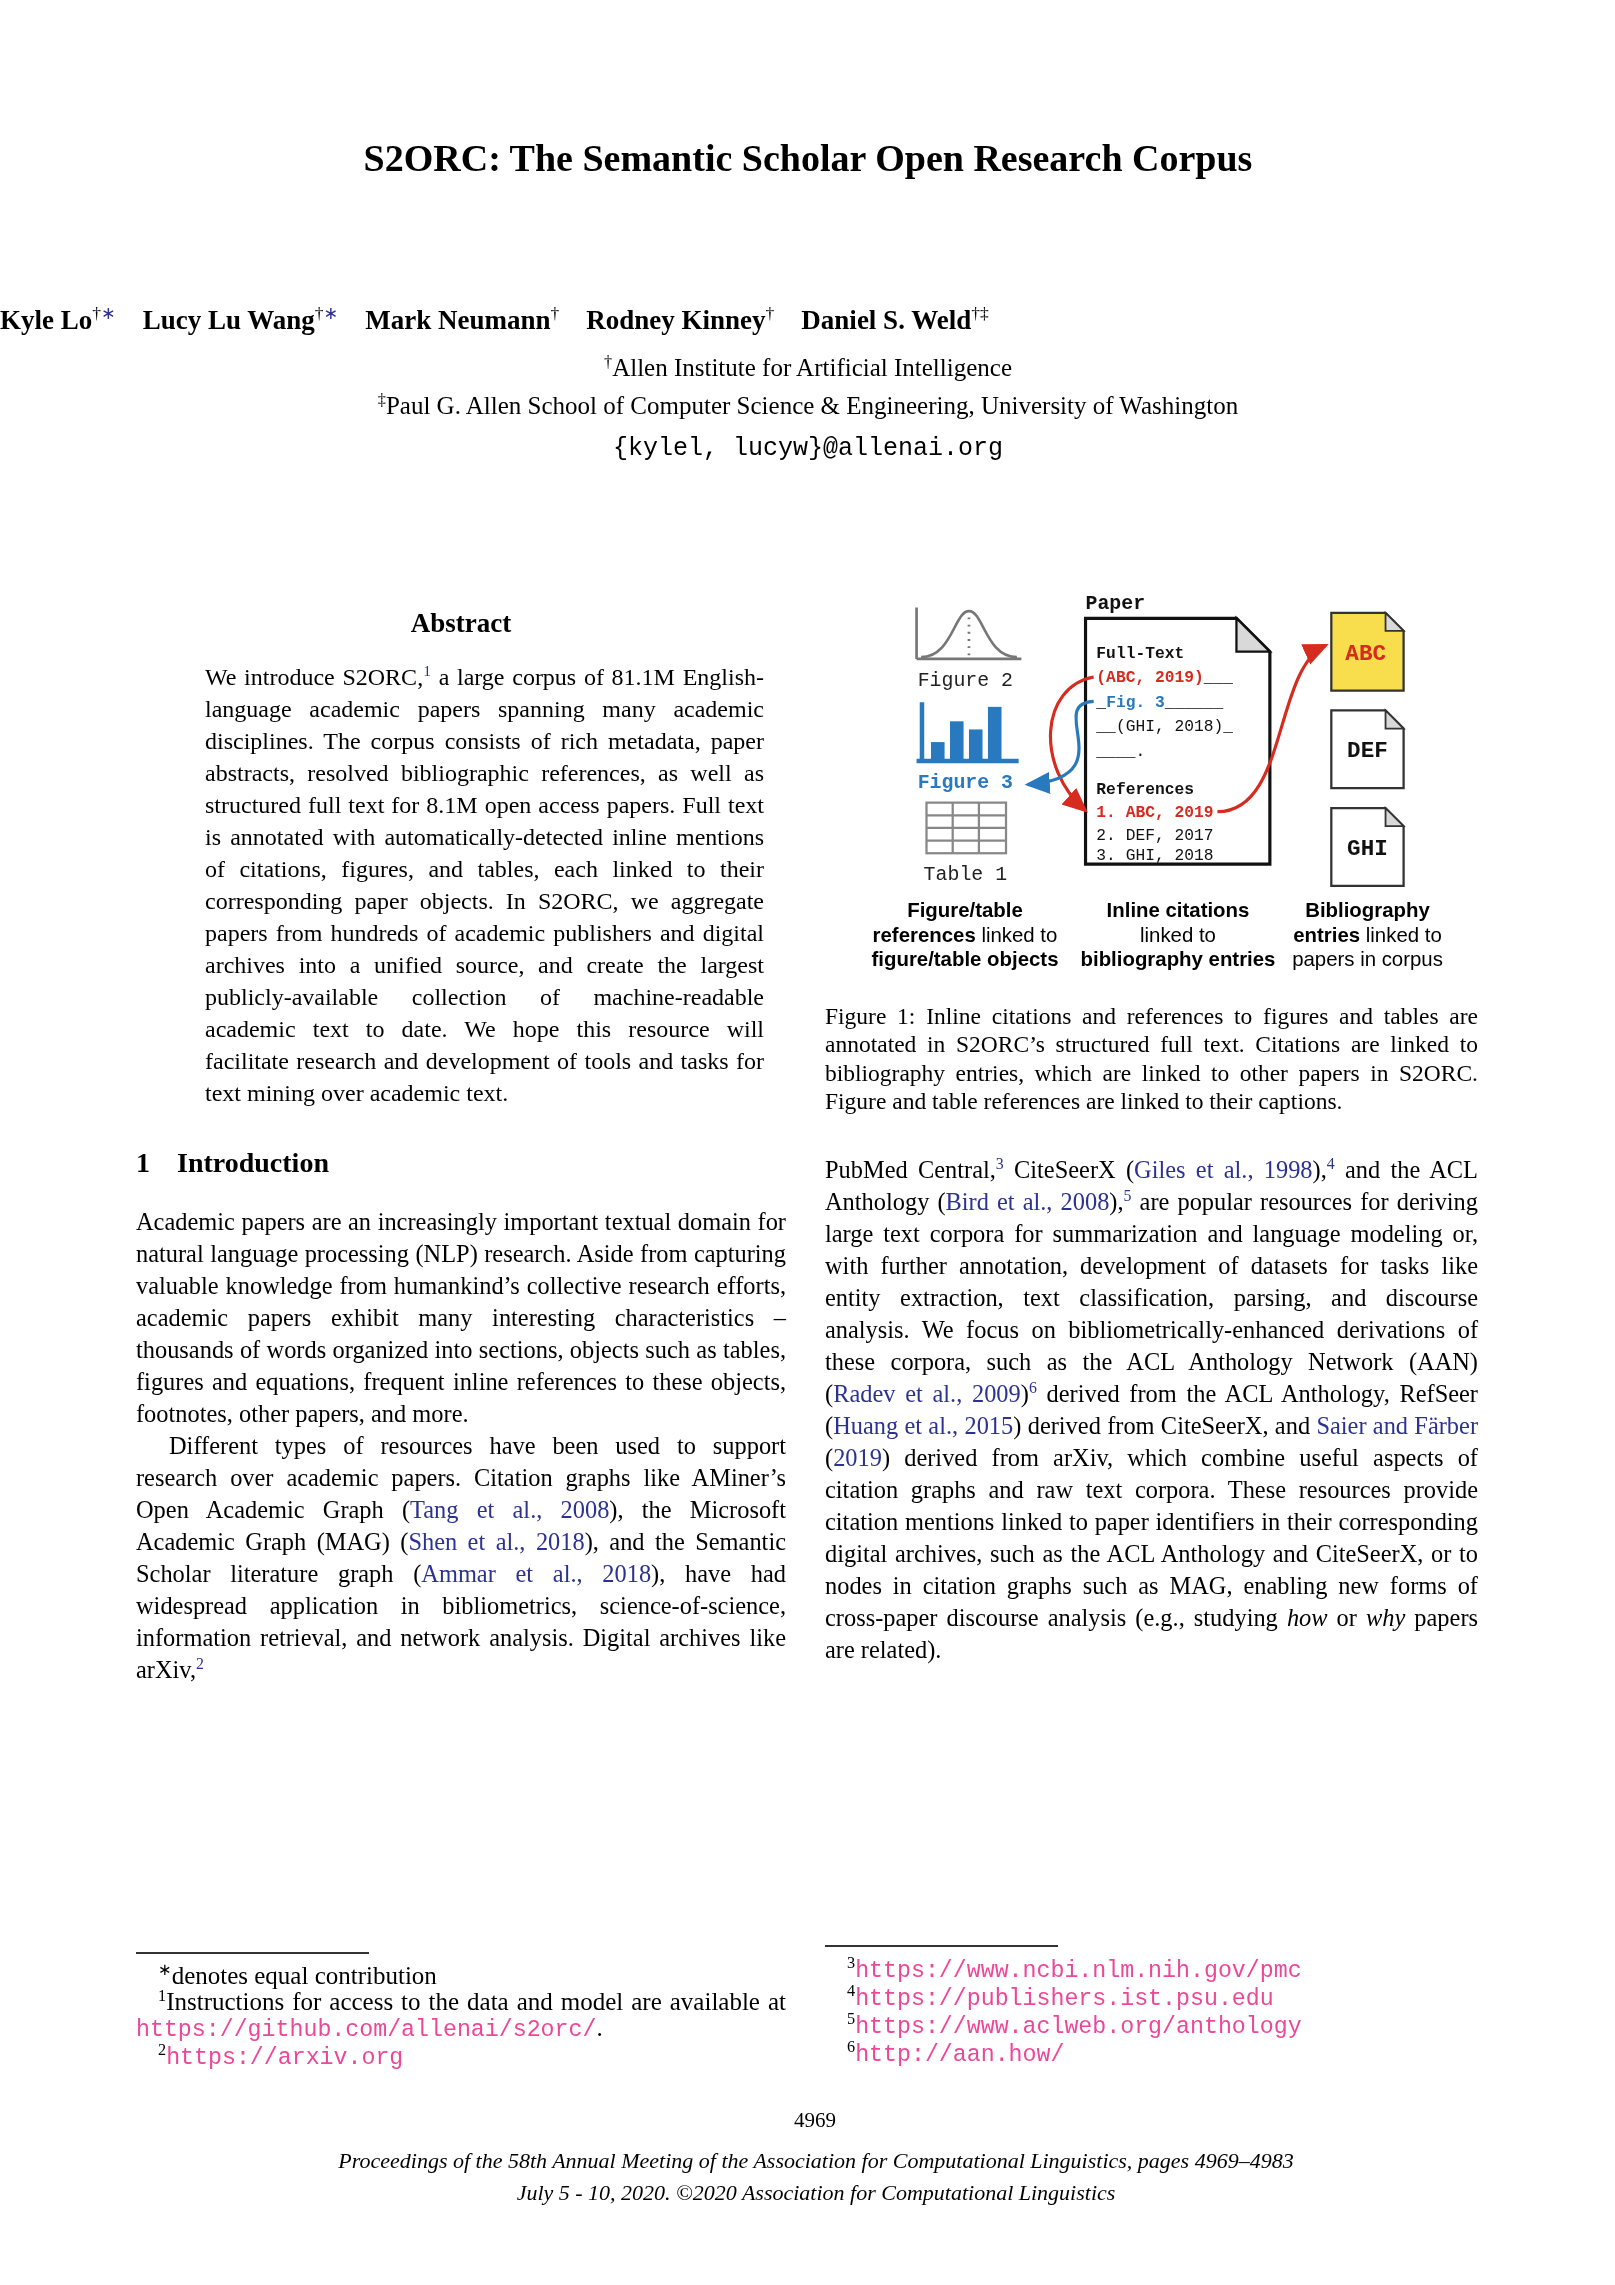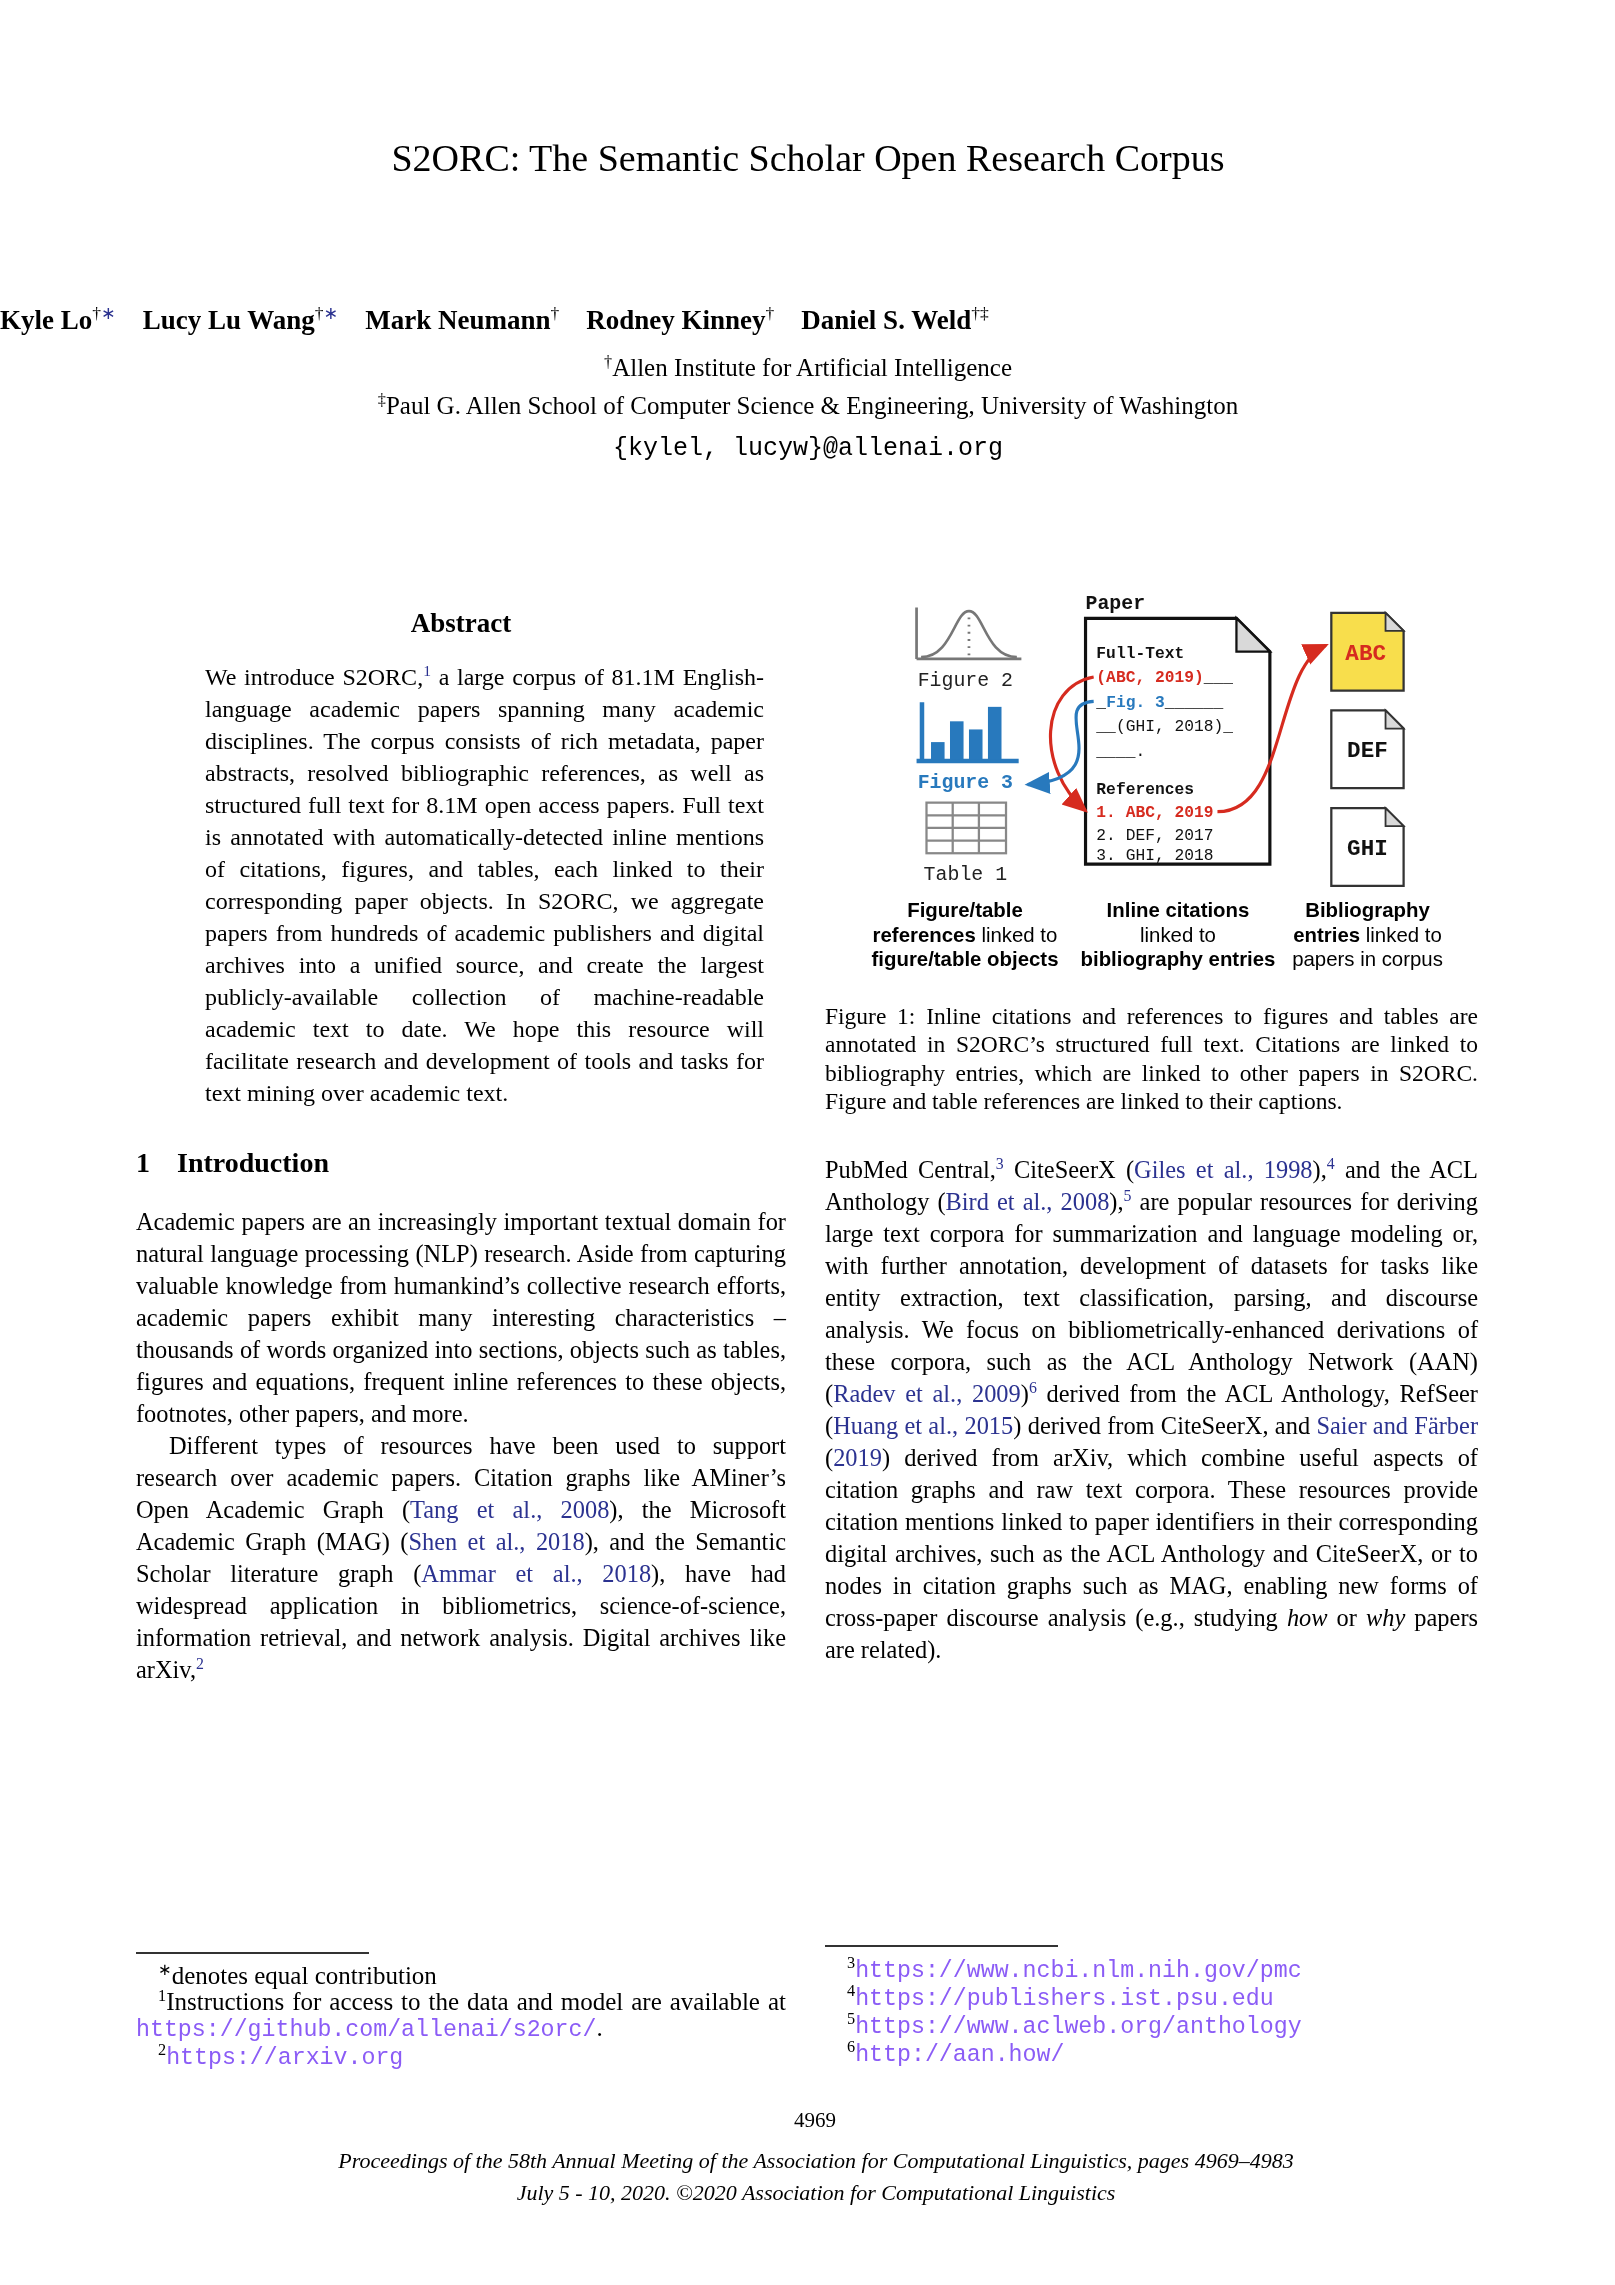--- a/index.html
+++ b/index.html
@@ -1,20 +1,20 @@
 <!DOCTYPE html>
 <html style="font-size:14.5px"><head>
 <meta charset="utf-8">
 <style>
   html,body{margin:0;padding:0;background:#ffffff;}
   .page{position:relative;width:1616px;height:2285px;background:#ffffff;
         font-family:"Liberation Serif",serif;color:#000;overflow:hidden;}
 
   .title{position:absolute;top:136px;left:0;width:100%;text-align:center;
-         font-size:38px;font-weight:normal;}
+         font-size:38px;font-weight:bold;}
   .authors{position:absolute;top:305px;left:0;width:100%;text-align:left;
            font-size:27px;white-space:pre-wrap;}
   .affil{position:absolute;left:0;width:100%;text-align:center;font-size:25px;}
   .affil1{top:354px;} .affil2{top:392px;}
   .email{position:absolute;top:434px;left:0;width:100%;text-align:center;
          font-size:25px;font-family:"Liberation Mono","DejaVu Sans Mono",monospace;}
 
   .col{position:absolute;top:593px;width:650px;}
   .col-left{left:136px;}
   .col-right{left:825px;width:653px;}
@@ -25,21 +25,21 @@
   .sec-heading{margin:38px 0 0 0;font-size:28px;font-weight:bold;}
   .sec-num{margin-right:27px;}
   .para{margin-top:27px;font-size:24.4px;line-height:32px;text-align:justify;hyphens:none;}
   .para.cont{margin-top:0;}
   .para.indent{margin-top:0;text-indent:33px;}
 
   .b{font-weight:bold;}
   .i{font-style:italic;}
   .sup{font-size:65%;vertical-align:super;line-height:0;}
   .lnk{color:#2B3290;}
-  .ulnk{color:#8b5cf6;}
+  .ulnk{color:#ec4899;}
   .mono{font-family:"Liberation Mono","DejaVu Sans Mono",monospace;font-size:93%;}
 
   .fn-block{position:absolute;width:650px;}
   .fn-left{left:136px;top:1952px;}
   .fn-right{left:825px;top:1945px;width:653px;}
   .fn-rule{width:233px;border:0;border-top:2.7px solid #333;margin:0 0 9px 0;}
   .fn{font-size:25px;line-height:26px;text-indent:22px;text-align:justify;}
 
   .pagenum{position:absolute;top:2108px;left:7px;width:100%;text-align:center;font-size:21px;}
   .footerline{position:absolute;left:8px;width:100%;text-align:center;

